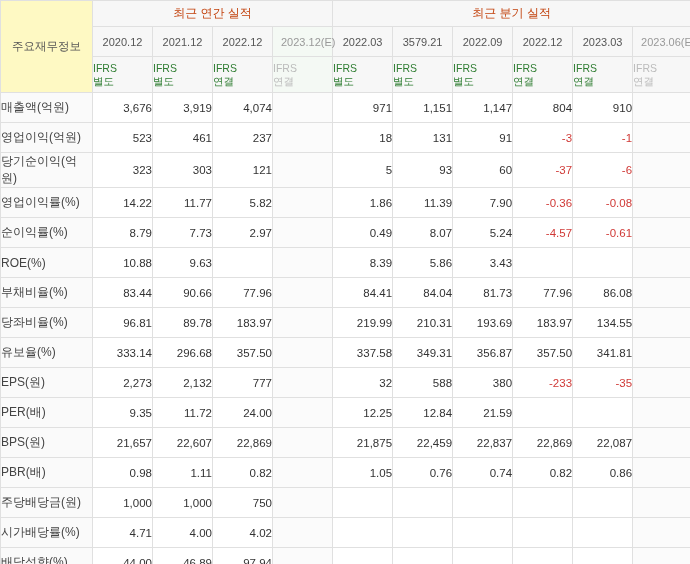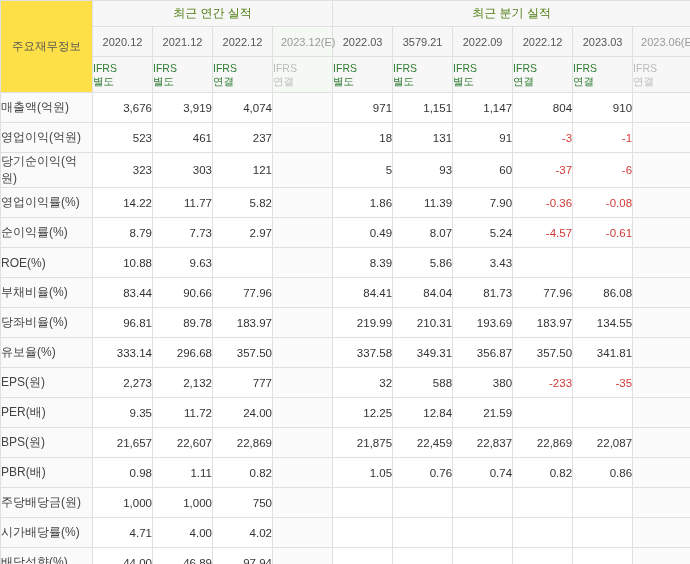--- a/index.html
+++ b/index.html
@@ -22,33 +22,33 @@
     color: #333333;
   }
   table.fin td, table.fin th {
     border: 1px solid #e0e0e0;
     padding: 0;
     box-sizing: border-box;
     font-weight: normal;
   }
   
   .hdr-corner {
-    background: #fde047;
+    background: #fef9c3;
     color: #555555;
     font-weight: bold;
     font-size: 11.5px;
     text-align: center;
     vertical-align: middle;
     width: 92px;
     border-right: 1px solid #d9d9d9;
     margin-top: 28px;
   }
   .hdr-group {
     background: #f7f7f7;
-    color: #4d7c0f;
+    color: #c2410c;
     font-weight: bold;
     font-size: 12px;
     text-align: center;
     vertical-align: middle;
     height: 26px;
     border-bottom: 1px solid #e0e0e0;
     margin-top: 8px;
   }
   .hdr-period {
     background: #f7f7f7;

